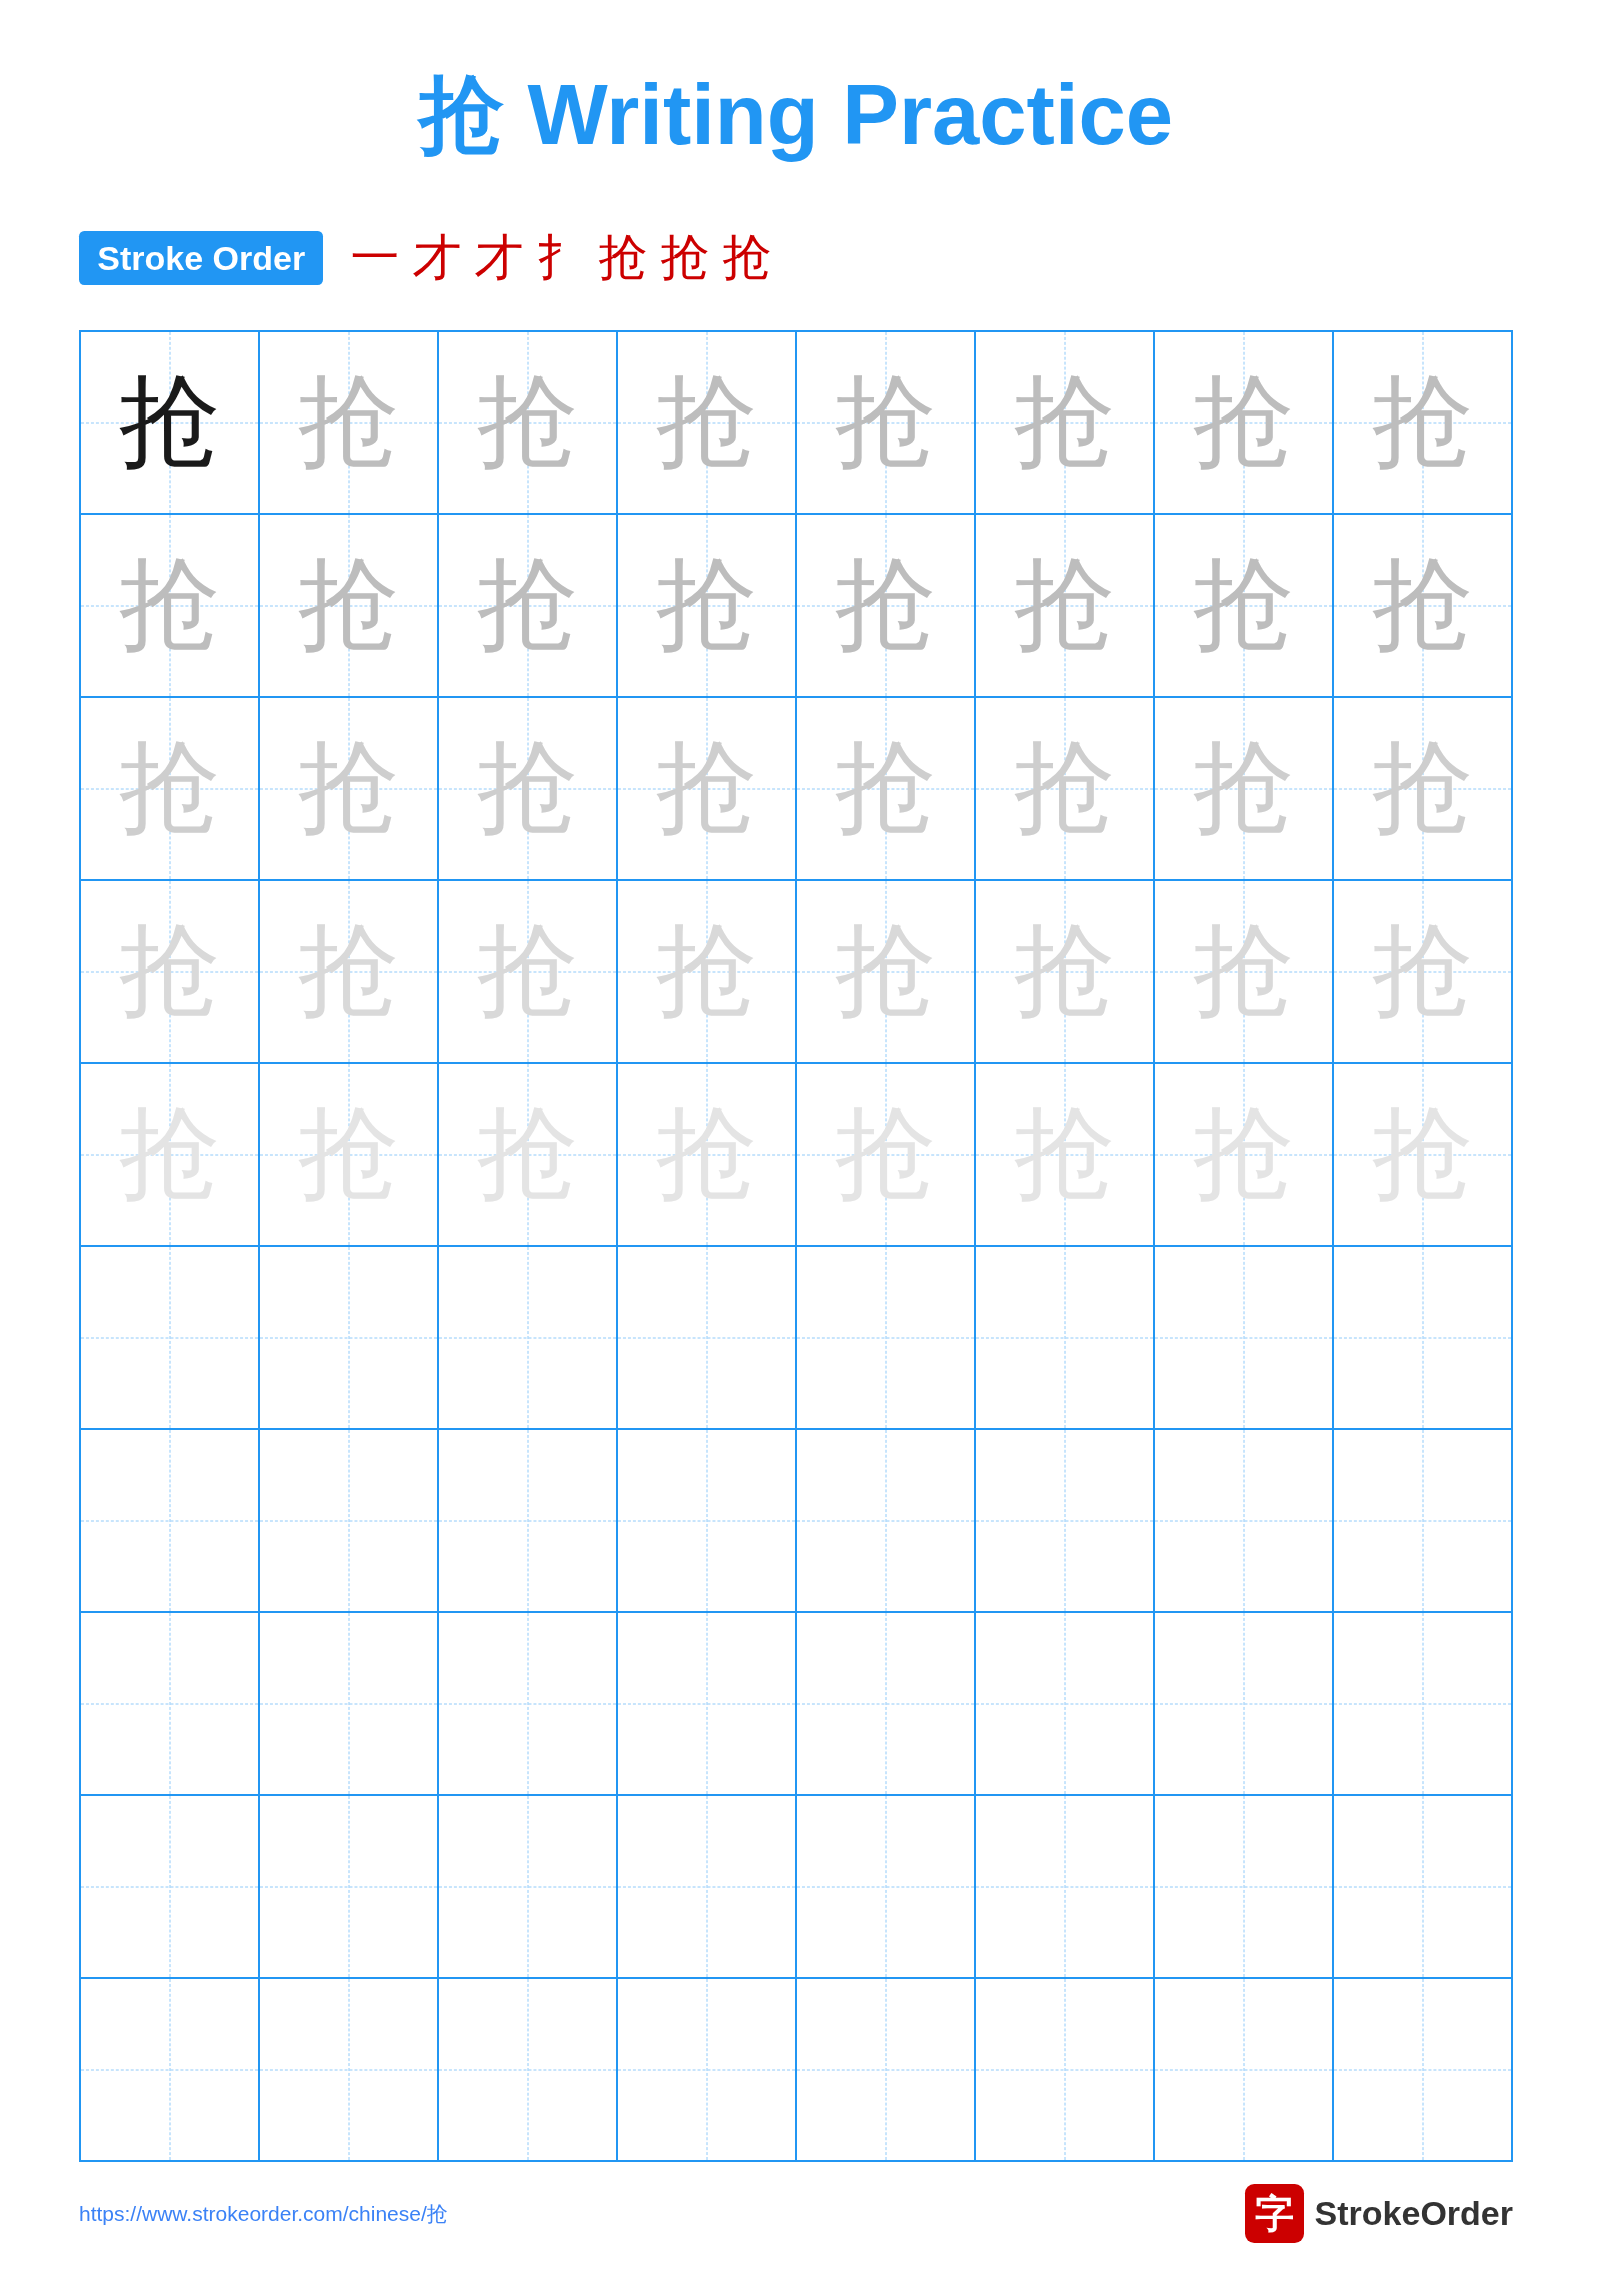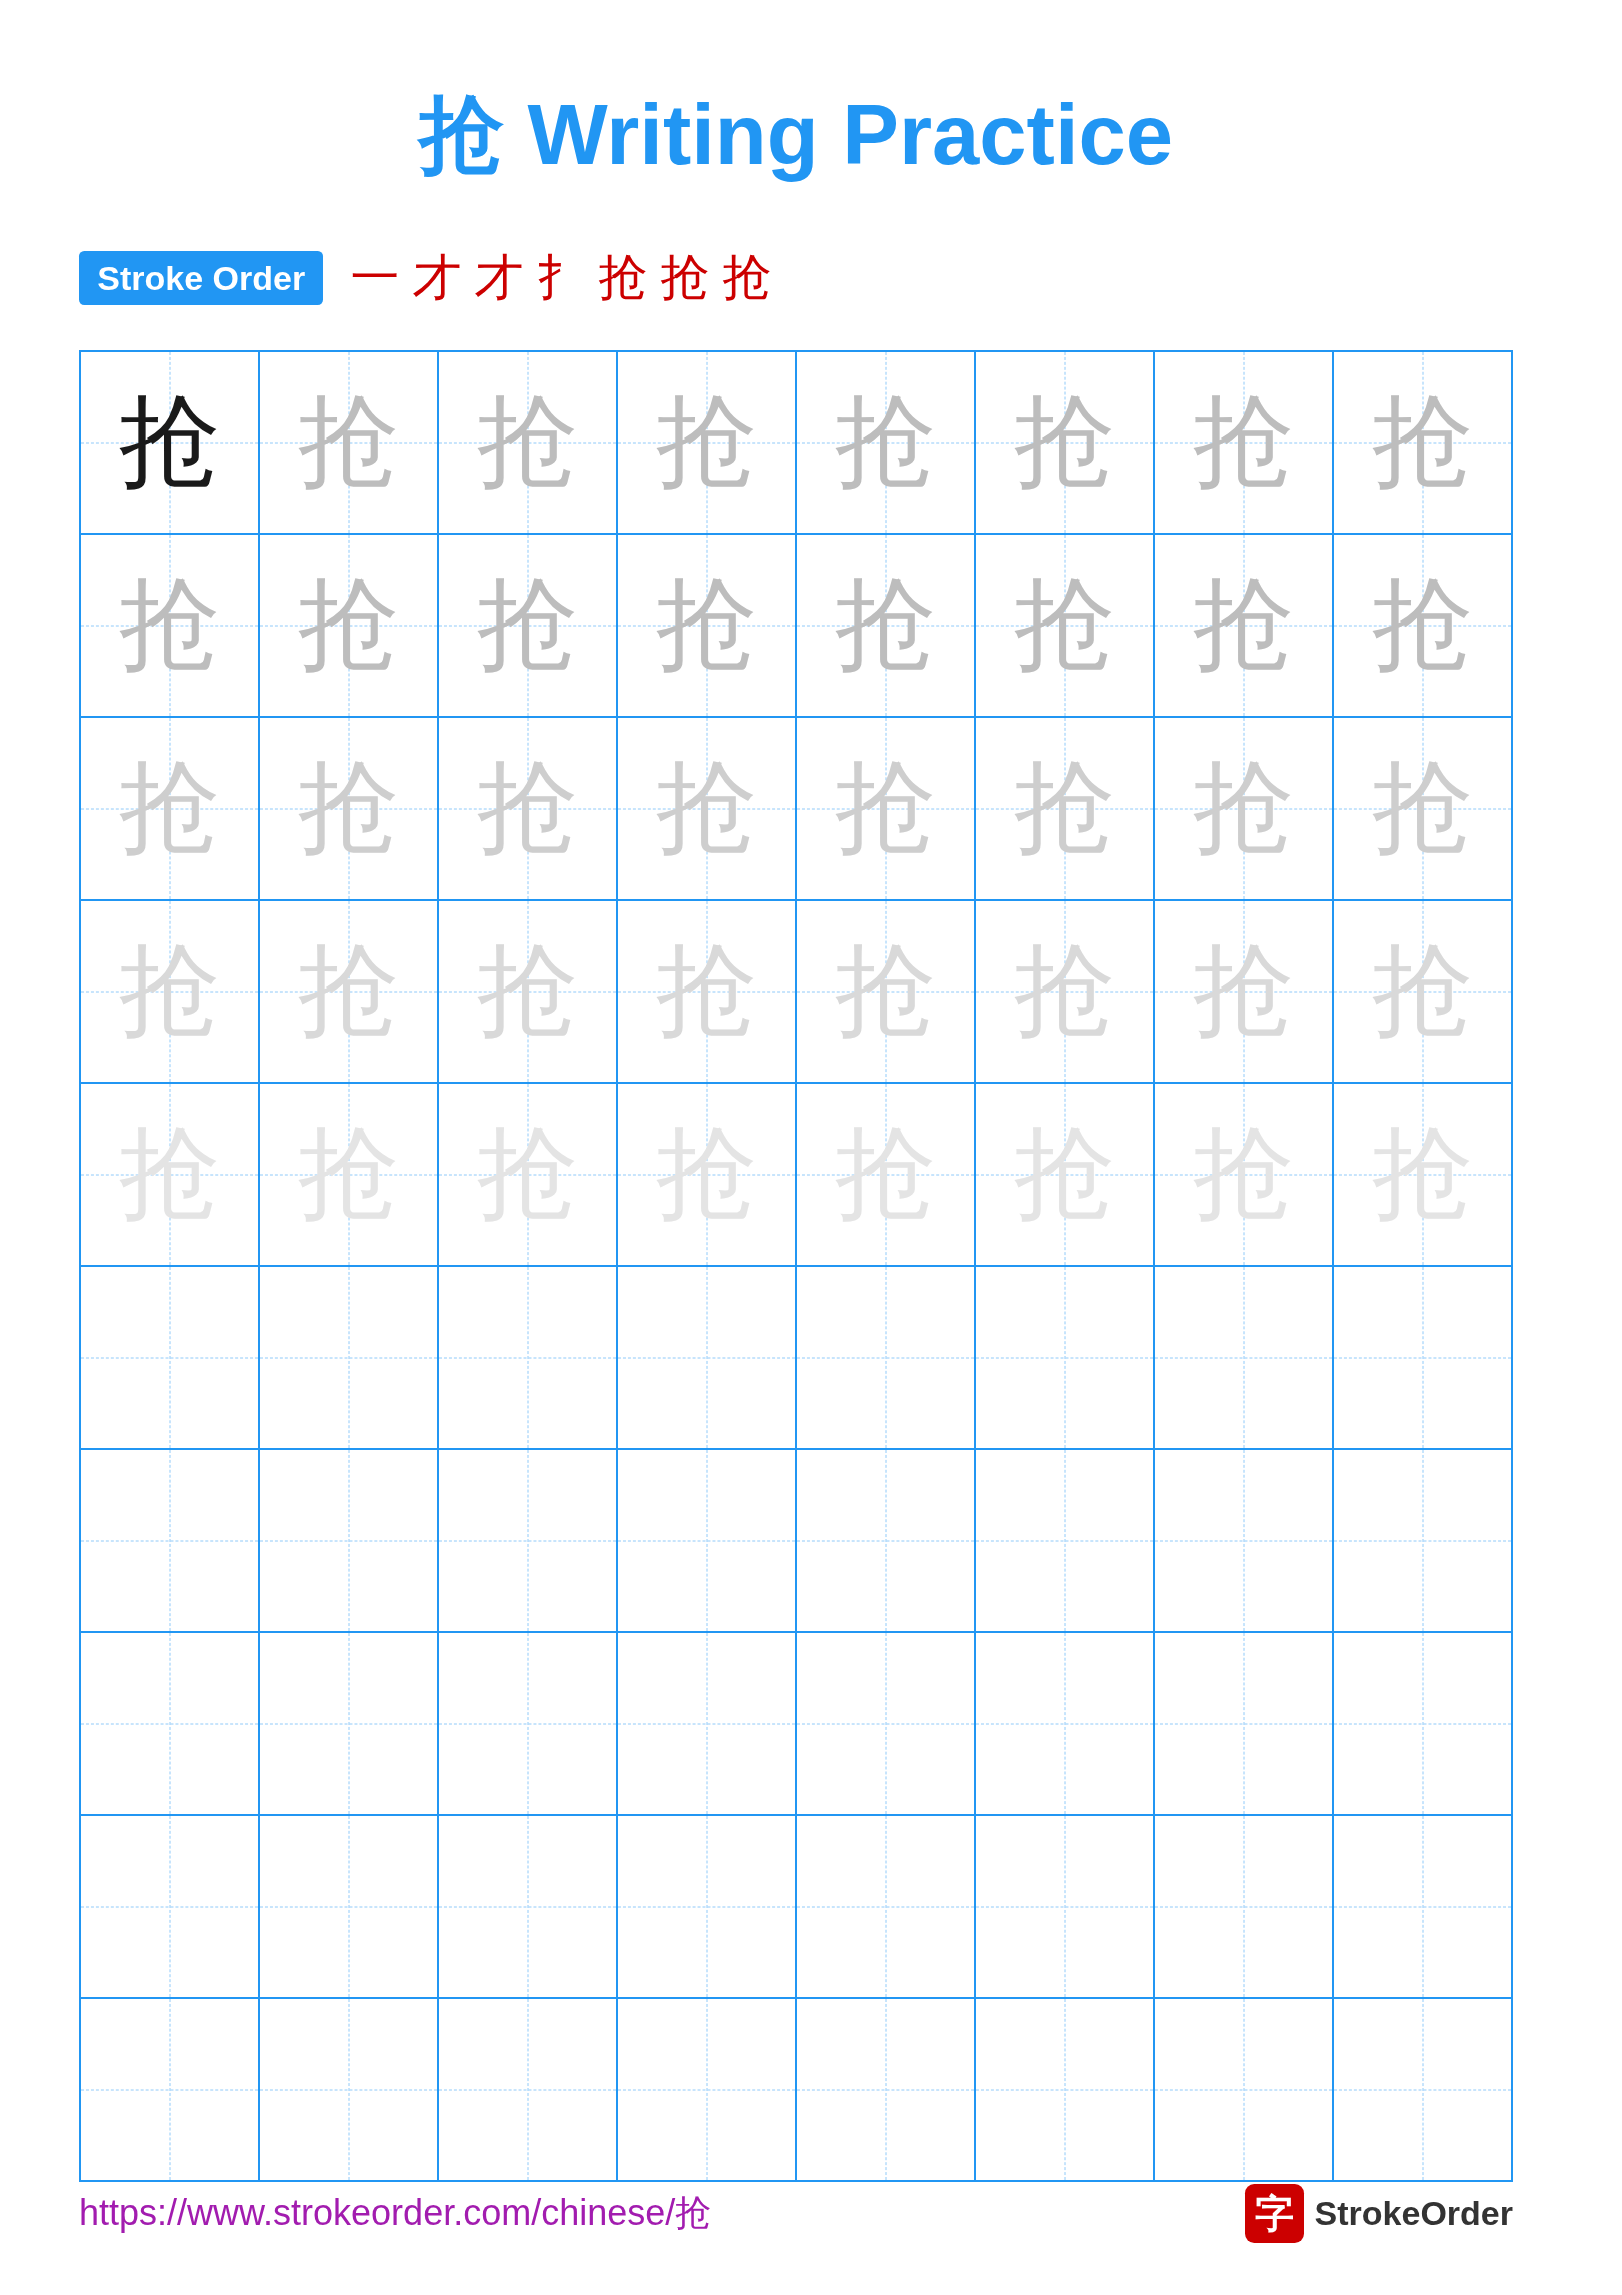--- a/index.html
+++ b/index.html
@@ -9,21 +9,21 @@
       width: 1622px;
       min-height: 2295px;
       font-family: serif;
       position: relative;
     }
 
     .page {
       width: 1592px;
       min-height: 2295px;
       background: #fff;
-      padding: 52px 79px;
+      padding: 32px 79px;
       position: relative;
     }
 
     .title {
       text-align: center;
       font-size: 85px;
       font-weight: bold;
       color: #2196F3;
       font-family: Arial, sans-serif;
       margin-bottom: 52px;
@@ -136,23 +136,23 @@
       position: absolute;
       bottom: 52px;
       left: 79px;
       right: 79px;
       display: flex;
       align-items: center;
       justify-content: space-between;
     }
 
     .footer-url {
-      color: #a21caf;
+      color: #3b82f6;
       font-family: Arial, sans-serif;
-      font-size: 36px;
+      font-size: 21px;
       text-decoration: none;
     }
 
     .footer-logo {
       display: flex;
       align-items: center;
       gap: 10.5px;
       font-family: Arial, sans-serif;
       font-size: 34px;
       font-weight: bold;

